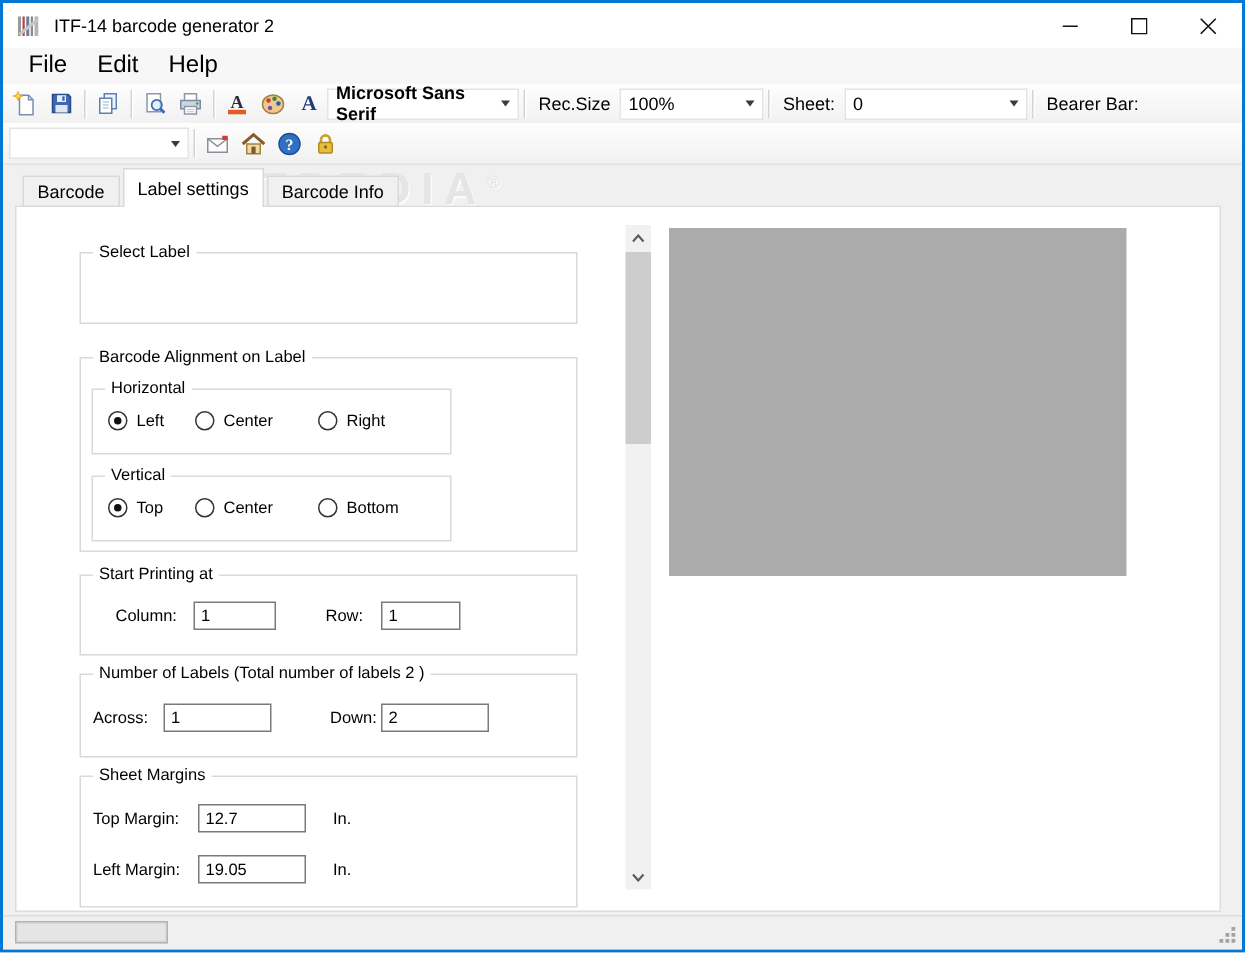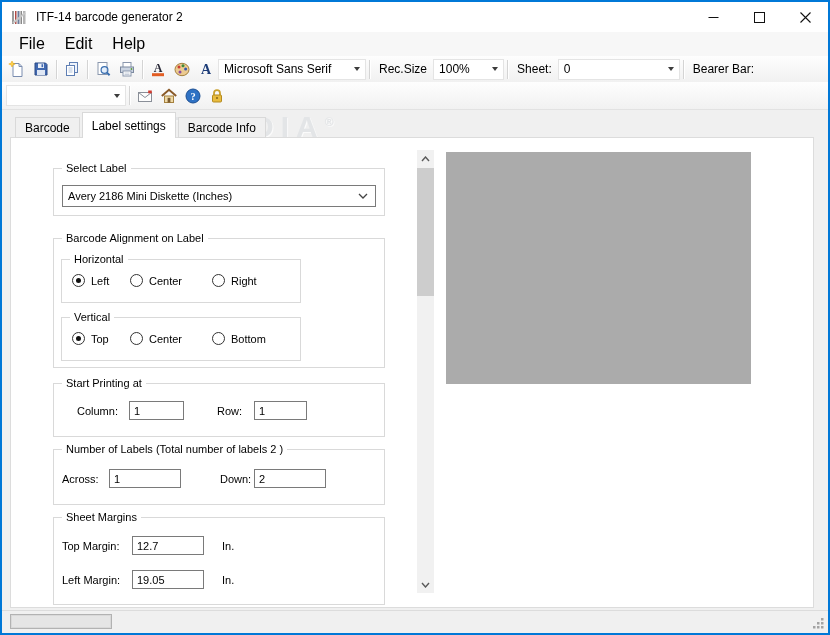--- a/index.html
+++ b/index.html
@@ -20,22 +20,22 @@
   .menu-item { padding:4px 10px; }
   
   .toolbar { display:flex; align-items:center; background:linear-gradient(#fefefe,#f1f1f1); flex:0 0 auto; }
   .tb1 { height:26px; padding-left:3px; }
   .tb2 { height:28px; padding-left:2px; border-bottom:1px solid #e2e2e2; }
   .tbtn { width:24px; height:22px; display:flex; align-items:center; justify-content:center; }
   .tsep { width:1px; height:19px; background:#d4d4d4; box-shadow:1px 0 0 #fff; margin:0 3px; flex:0 0 auto; }
   .tb-label { font-size:12px; margin:0 6px; white-space:nowrap; }
   .tb-combo { background:#fff; border:1px solid #e4e4e4; height:21px; display:flex; align-items:center; font-size:12px; padding-left:5px; position:relative; }
   .tb-combo .arr { margin-left:auto; margin-right:5px; width:0; height:0; border-left:3.5px solid transparent; border-right:3.5px solid transparent; border-top:4px solid #3c3c3c; }
-  .combo-font { width:148px; }
-  .combo-rec { width:71px; }
+  .combo-font { width:128px;font-weight:bold; }
+  .combo-rec { width:96px; }
   .combo-rot { width:122px; }
   .combo-row2 { width:120px; margin-left:2px; }
   
   .content { position:relative; flex:1 1 auto; background:#f0f0f0; overflow:hidden; }
   .watermark { position:absolute; left:88px; top:0; font-size:30px; font-weight:bold; letter-spacing:7px; color:#e3e5e7; text-shadow:1px 1px 0 #fbfbfb; z-index:1; white-space:nowrap; }
   .watermark sup { font-size:12px; letter-spacing:0; }
   .tabstrip { position:absolute; left:13px; top:2px; height:26px; display:flex; align-items:flex-end; z-index:3; }
   .tab { height:21px; padding:3px 9px 0; font-size:12px; background:#f0f0f0; border:1px solid #d9d9d9; margin-right:2px; white-space:nowrap; }
   .tab.active { height:26px; padding-top:6px; background:#fff; border-bottom:none; z-index:4; }
   .page { position:absolute; left:8px; right:14px; top:27px; bottom:2px; background:#fff; border:1px solid #dcdcdc; z-index:2; }
@@ -238,26 +238,20 @@
       <div class="tab">Barcode Info</div>
     </div>
 
     <div class="page">
 
       <div class="left-panel">
         <div class="panel-inner">
 
           <div class="group g-select">
             <span class="group-label">Select Label</span>
-            <div class="combo">
-              <span>Avery 2186 Mini Diskette (Inches)</span>
-              <svg width="10" height="6" viewBox="0 0 10 6">
-                  <polyline points="1,1 5,5 9,1" fill="none" stroke="#444" stroke-width="1.3"></polyline>
-                </svg>
-            </div>
           </div>
 
           <div class="group g-align">
             <span class="group-label">Barcode Alignment on Label</span>
 
             <div class="subgroup sg-h">
               <span class="group-label">Horizontal</span>
               <div class="radio-item" style="left:10px;">
                 <span class="radio checked"></span>
                 <span class="radio-text">Left</span>

